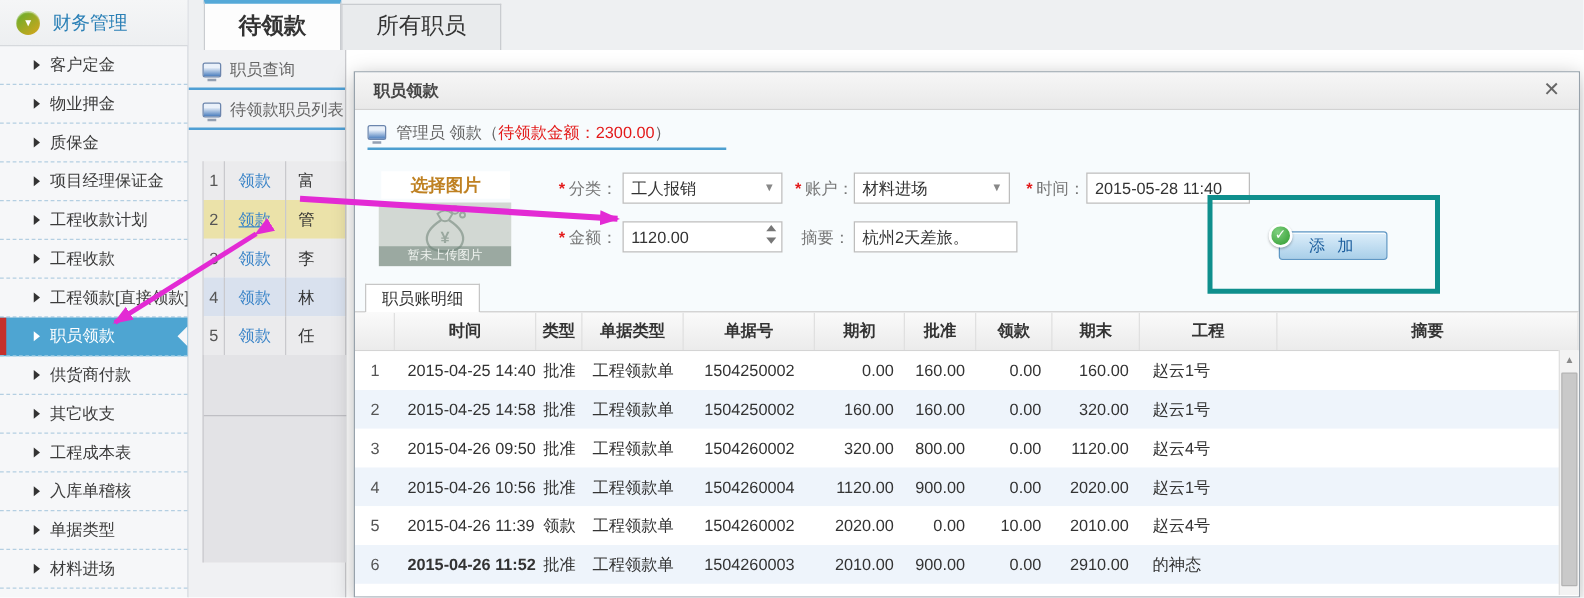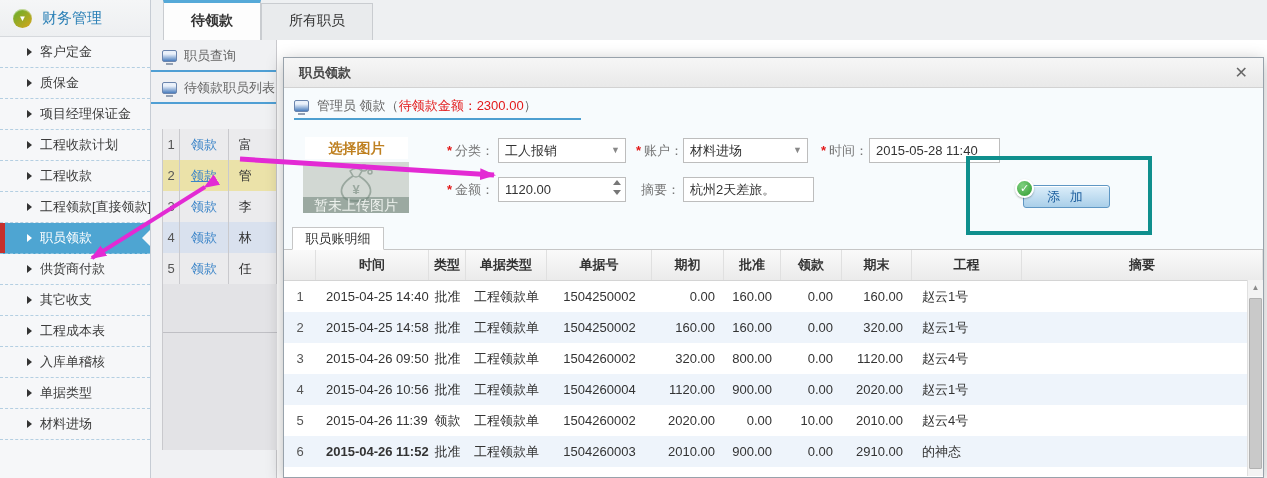--- a/index.html
+++ b/index.html
@@ -14,21 +14,21 @@
   .side-item { position:relative; height:31px; display:flex; align-items:center; padding-left:27px; gap:8px; border-bottom:1px dashed #b4cfe2; color:#3c3c3c; cursor:pointer; white-space:nowrap; overflow:hidden; }
   .side-item .tri { width:0; height:0; border-left:5px solid #333; border-top:4px solid transparent; border-bottom:4px solid transparent; flex:0 0 auto; }
   .side-item.selected { background:#4ea5d2; color:#fff; border-bottom:1px dashed #8cc4e0; }
   .side-item.selected .tri { border-left-color:#fff; }
   .side-item.selected::before { content:''; position:absolute; left:0; top:0; bottom:0; width:5px; background:#c5302c; }
   .side-item.selected::after { content:''; position:absolute; right:0; top:50%; margin-top:-8px; border-top:8px solid transparent; border-bottom:8px solid transparent; border-right:8px solid #f6f7f9; }
 
   
   .content { position:absolute; left:151px; top:0; right:0; height:478px; background:#fff; z-index:1; }
   .tabbar { height:40px; background:#eef0f2; display:flex; align-items:flex-end; padding-left:12px; }
-  .tab { height:37px; line-height:33px; padding:0 27px; border:1px solid #c9ccd0; border-bottom:none; background:#e9ebed; font-size:14px; color:#333; cursor:pointer; }
+  .tab { height:37px; line-height:33px; padding:0 27px; border:1px solid #c9ccd0; border-bottom:none; background:#e9ebed; font-size:18px; color:#333; cursor:pointer; }
   .tab.active { background:#fdfdfd; border-top:3px solid #55a9d8; font-weight:bold; height:40px; line-height:34px; }
   .bgpanel { position:absolute; left:0; top:40px; width:126px; bottom:0; background:#f0f1f3; border-right:1px solid #c9c9cd; }
   .panel-title { display:flex; align-items:center; gap:7px; color:#666; padding:7px 0 5px 11px; }
   .comp-icon { width:15px; height:12px; border:1px solid #6b85ad; border-radius:2px; background:linear-gradient(#eaf1fa 30%,#4a7dbd); position:relative; flex:0 0 auto; }
   .comp-icon::after { content:''; position:absolute; left:3px; right:3px; bottom:-4px; height:2px; background:#93a0b2; }
   .blue-line { height:2px; background:#4f9fd4; }
   .query-row { padding:11px 0 10px 11px; color:#979797; display:flex; align-items:center; gap:3px; }
   .query-input { width:53px; height:22px; border:1px solid #c6c6c6; background:#fff; }
   .bg-table { margin-left:11px; border-left:1px solid #c9c9cd; }
   .bg-thead { height:28px; display:flex; align-items:center; background:linear-gradient(#ececee,#dfdfe2); border-top:1px solid #c9c9cd; border-bottom:1px solid #c9c9cd; font-weight:bold; color:#444; }
@@ -48,21 +48,21 @@
   .modal { position:absolute; left:283px; top:57px; width:981px; height:421px; background:#f7fbfd; border:1px solid #98a2ab; box-shadow:0 4px 16px rgba(0,0,0,.28); z-index:10; }
   .modal-titlebar { height:30px; background:linear-gradient(#f6f6f6,#e9e9e9); border-bottom:1px solid #d2d2d2; display:flex; align-items:center; padding:0 15px; }
   .modal-title { font-weight:bold; color:#444; flex:1; }
   .modal-close { color:#666; font-size:16px; cursor:pointer; line-height:1; }
   .section-head { position:absolute; top:39px; left:10px; display:flex; align-items:center; gap:8px; color:#666; }
   .red { color:#e31919; }
   .section-underline { position:absolute; top:60px; left:10px; width:287px; height:2px; background:#4d9fd0; }
   .choose-image { position:absolute; left:21px; top:79px; width:103px; height:22px; background:#fff; color:#bf8122; font-weight:bold; font-size:14px; text-align:center; line-height:22px; cursor:pointer; }
   .img-ph { position:absolute; left:19px; top:104px; width:106px; height:51px; background:#d2d8d3; overflow:hidden; }
   .img-ph svg { display:block; margin:1px auto 0; }
-  .img-ph .strip { position:absolute; left:0; right:0; bottom:0; height:16px; background:rgba(110,132,120,.55); color:#eef2ee; font-size:14px; text-align:center; line-height:16px; }
+  .img-ph .strip { position:absolute; left:0; right:0; bottom:0; height:16px; background:rgba(110,132,120,.55); color:#eef2ee; font-size:10px; text-align:center; line-height:16px; }
   .f-label { position:absolute; height:25px; line-height:25px; color:#777; white-space:nowrap; }
   .f-label .star { color:#e31919; font-weight:bold; margin-right:3px; }
   .f-input, .f-select { position:absolute; height:25px; border:1px solid #bdbdbd; background:#fff; line-height:23px; padding-left:6px; color:#333; }
   .f-select .arr { position:absolute; right:5px; top:0; color:#888; font-size:9px; line-height:23px; }
   .spin { position:absolute; right:4px; top:2px; display:flex; flex-direction:column; gap:5px; }
   .spin i { width:0; height:0; border-left:4px solid transparent; border-right:4px solid transparent; }
   .spin .up { border-bottom:5px solid #777; }
   .spin .dn { border-top:5px solid #777; }
   .add-btn { position:absolute; left:739px; top:127px; width:87px; height:23px; background:linear-gradient(#ddeefa,#a9cfe9); border:1px solid #5f97c4; border-radius:3px; color:#1d5f9e; text-align:center; line-height:21px; letter-spacing:3px; cursor:pointer; box-shadow:inset 0 1px 0 #fff; }
   .check-icon { position:absolute; left:731px; top:121px; width:19px; height:19px; border-radius:50%; background:radial-gradient(circle at 35% 30%,#7ed07e,#2f9a2f); border:2px solid #fff; box-shadow:0 1px 2px rgba(0,0,0,.3); color:#fff; font-size:11px; font-weight:bold; text-align:center; line-height:15px; }
@@ -91,20 +91,24 @@
     <span class="circle-icon">▼</span>
     <span class="sidebar-title">财务管理</span>
   </div>
   <div id="sidebar-menu">
       <div class="side-item">
         <span class="tri"></span>
         <span>客户定金</span>
       </div>
       <div class="side-item">
         <span class="tri"></span>
+        <span>物业押金</span>
+      </div>
+      <div class="side-item">
+        <span class="tri"></span>
         <span>质保金</span>
       </div>
       <div class="side-item">
         <span class="tri"></span>
         <span>项目经理保证金</span>
       </div>
       <div class="side-item">
         <span class="tri"></span>
         <span>工程收款计划</span>
       </div>

